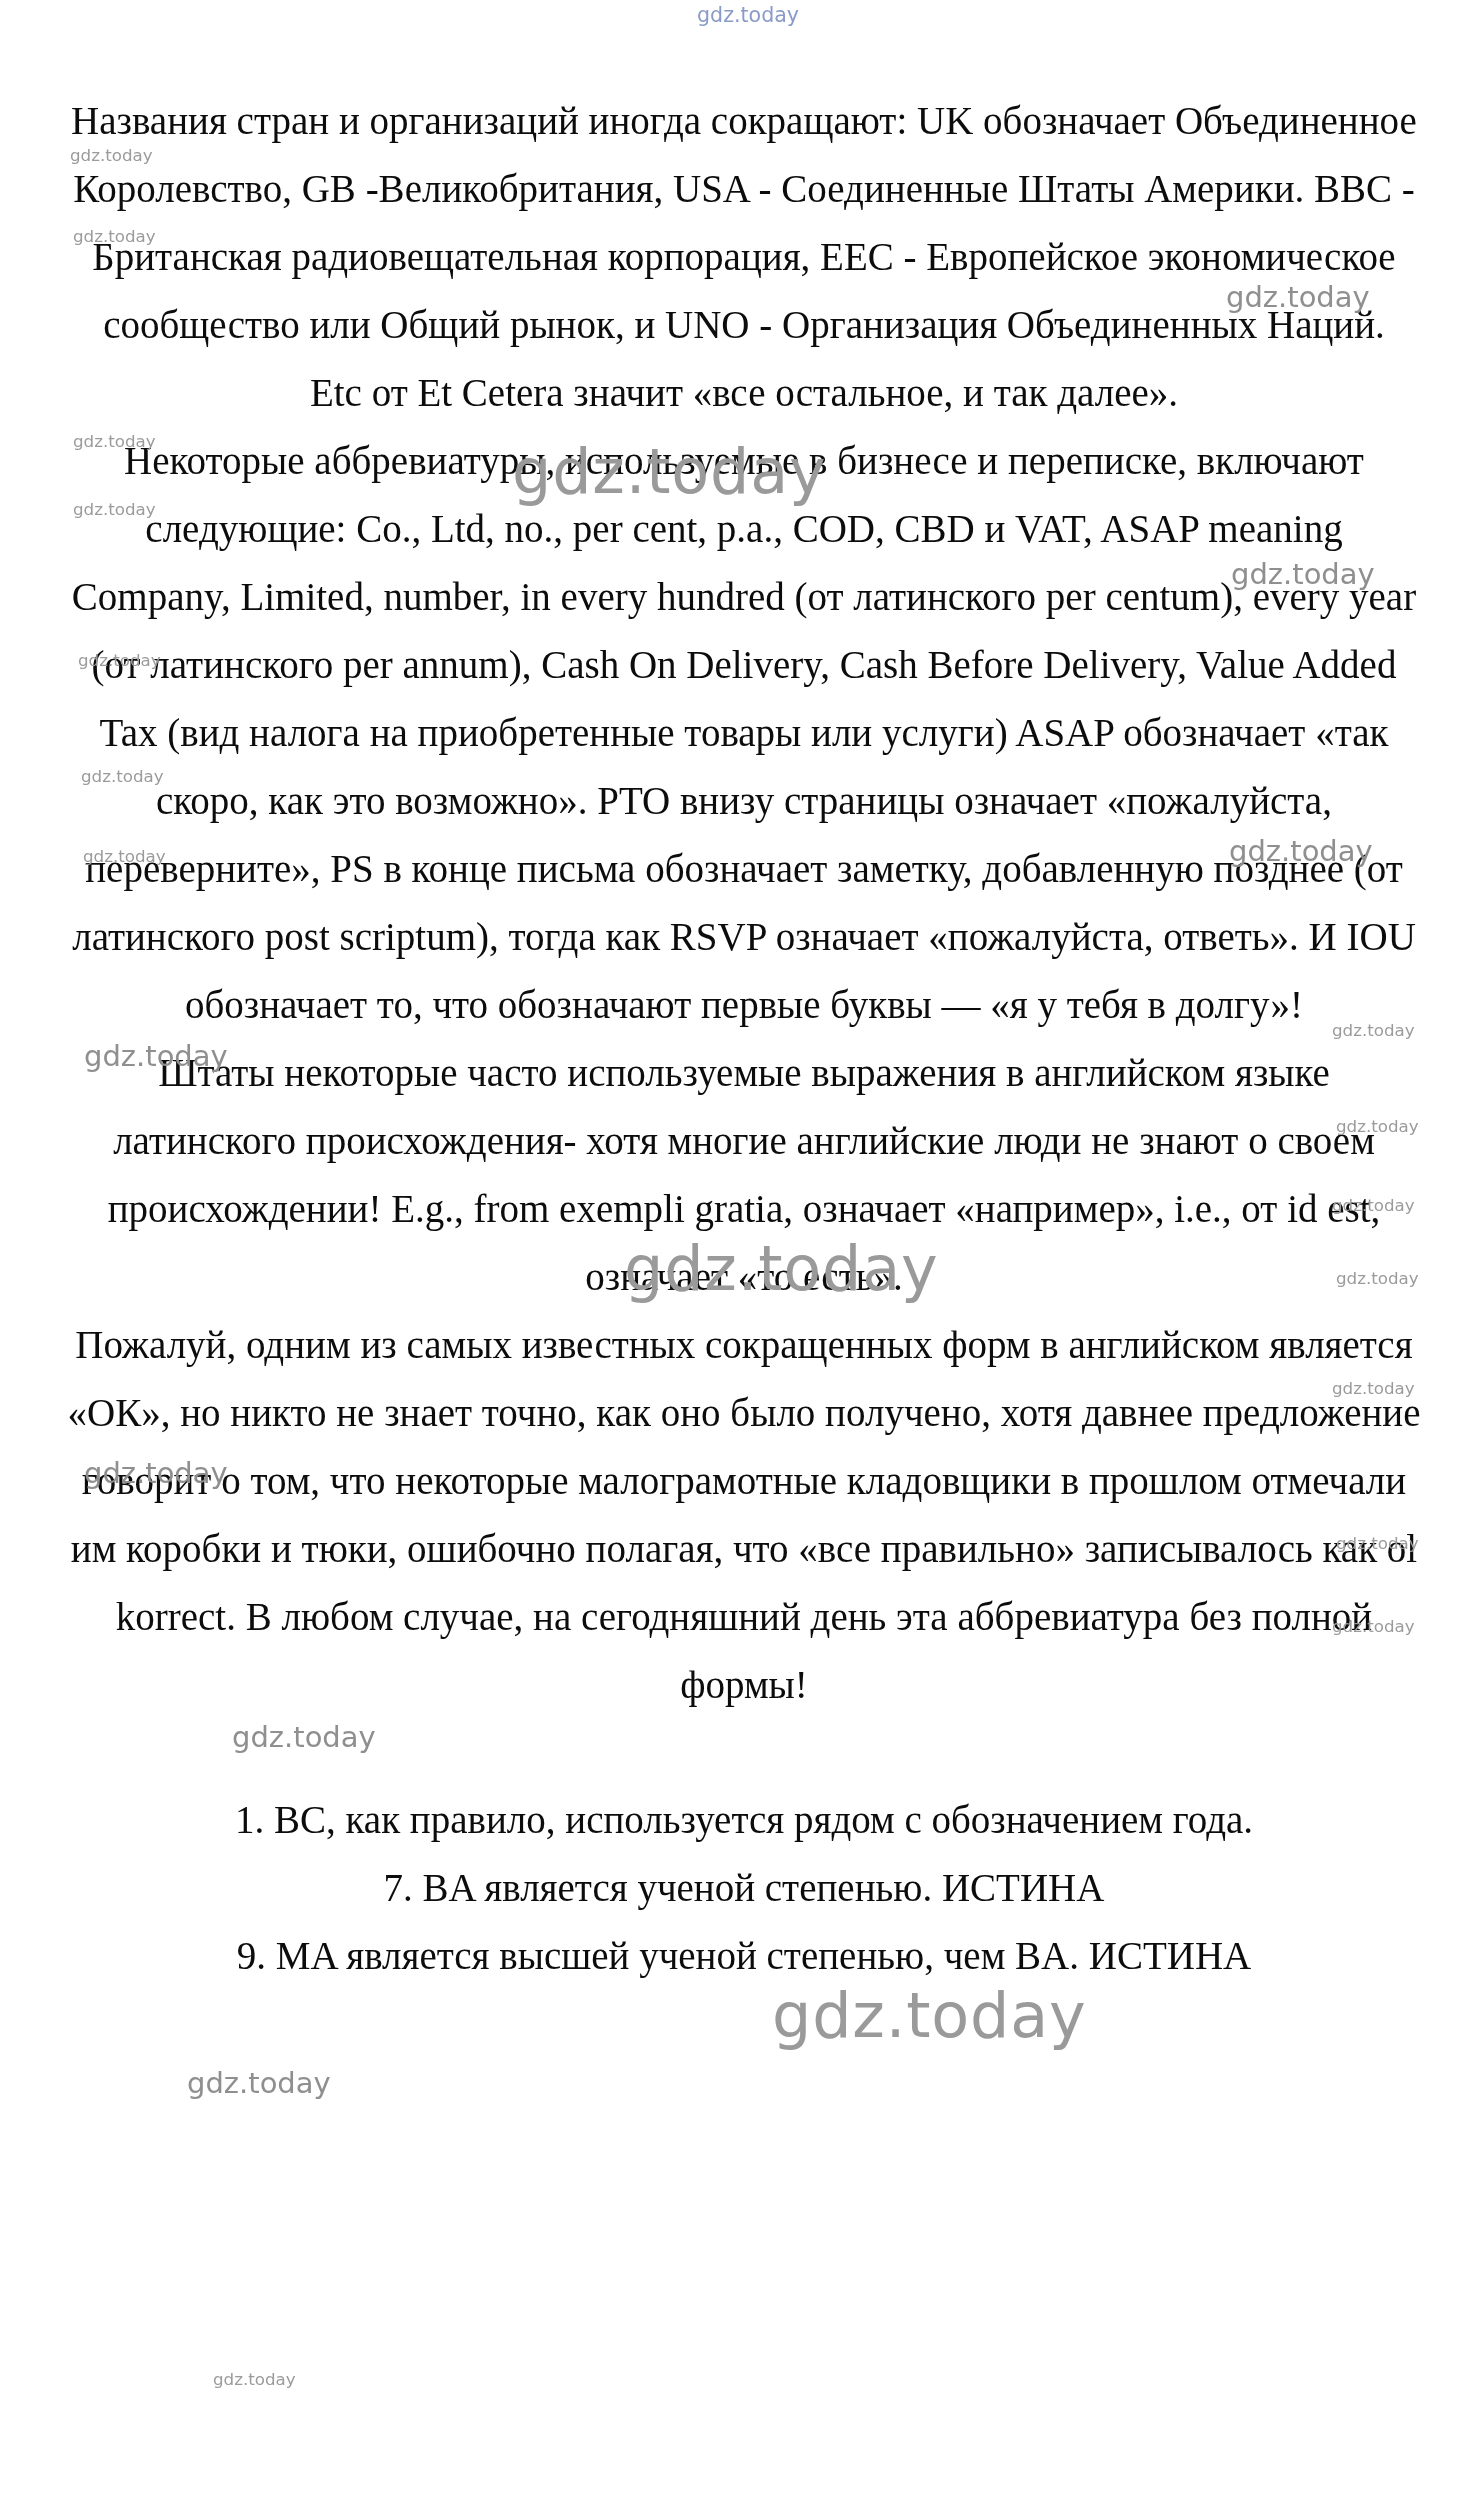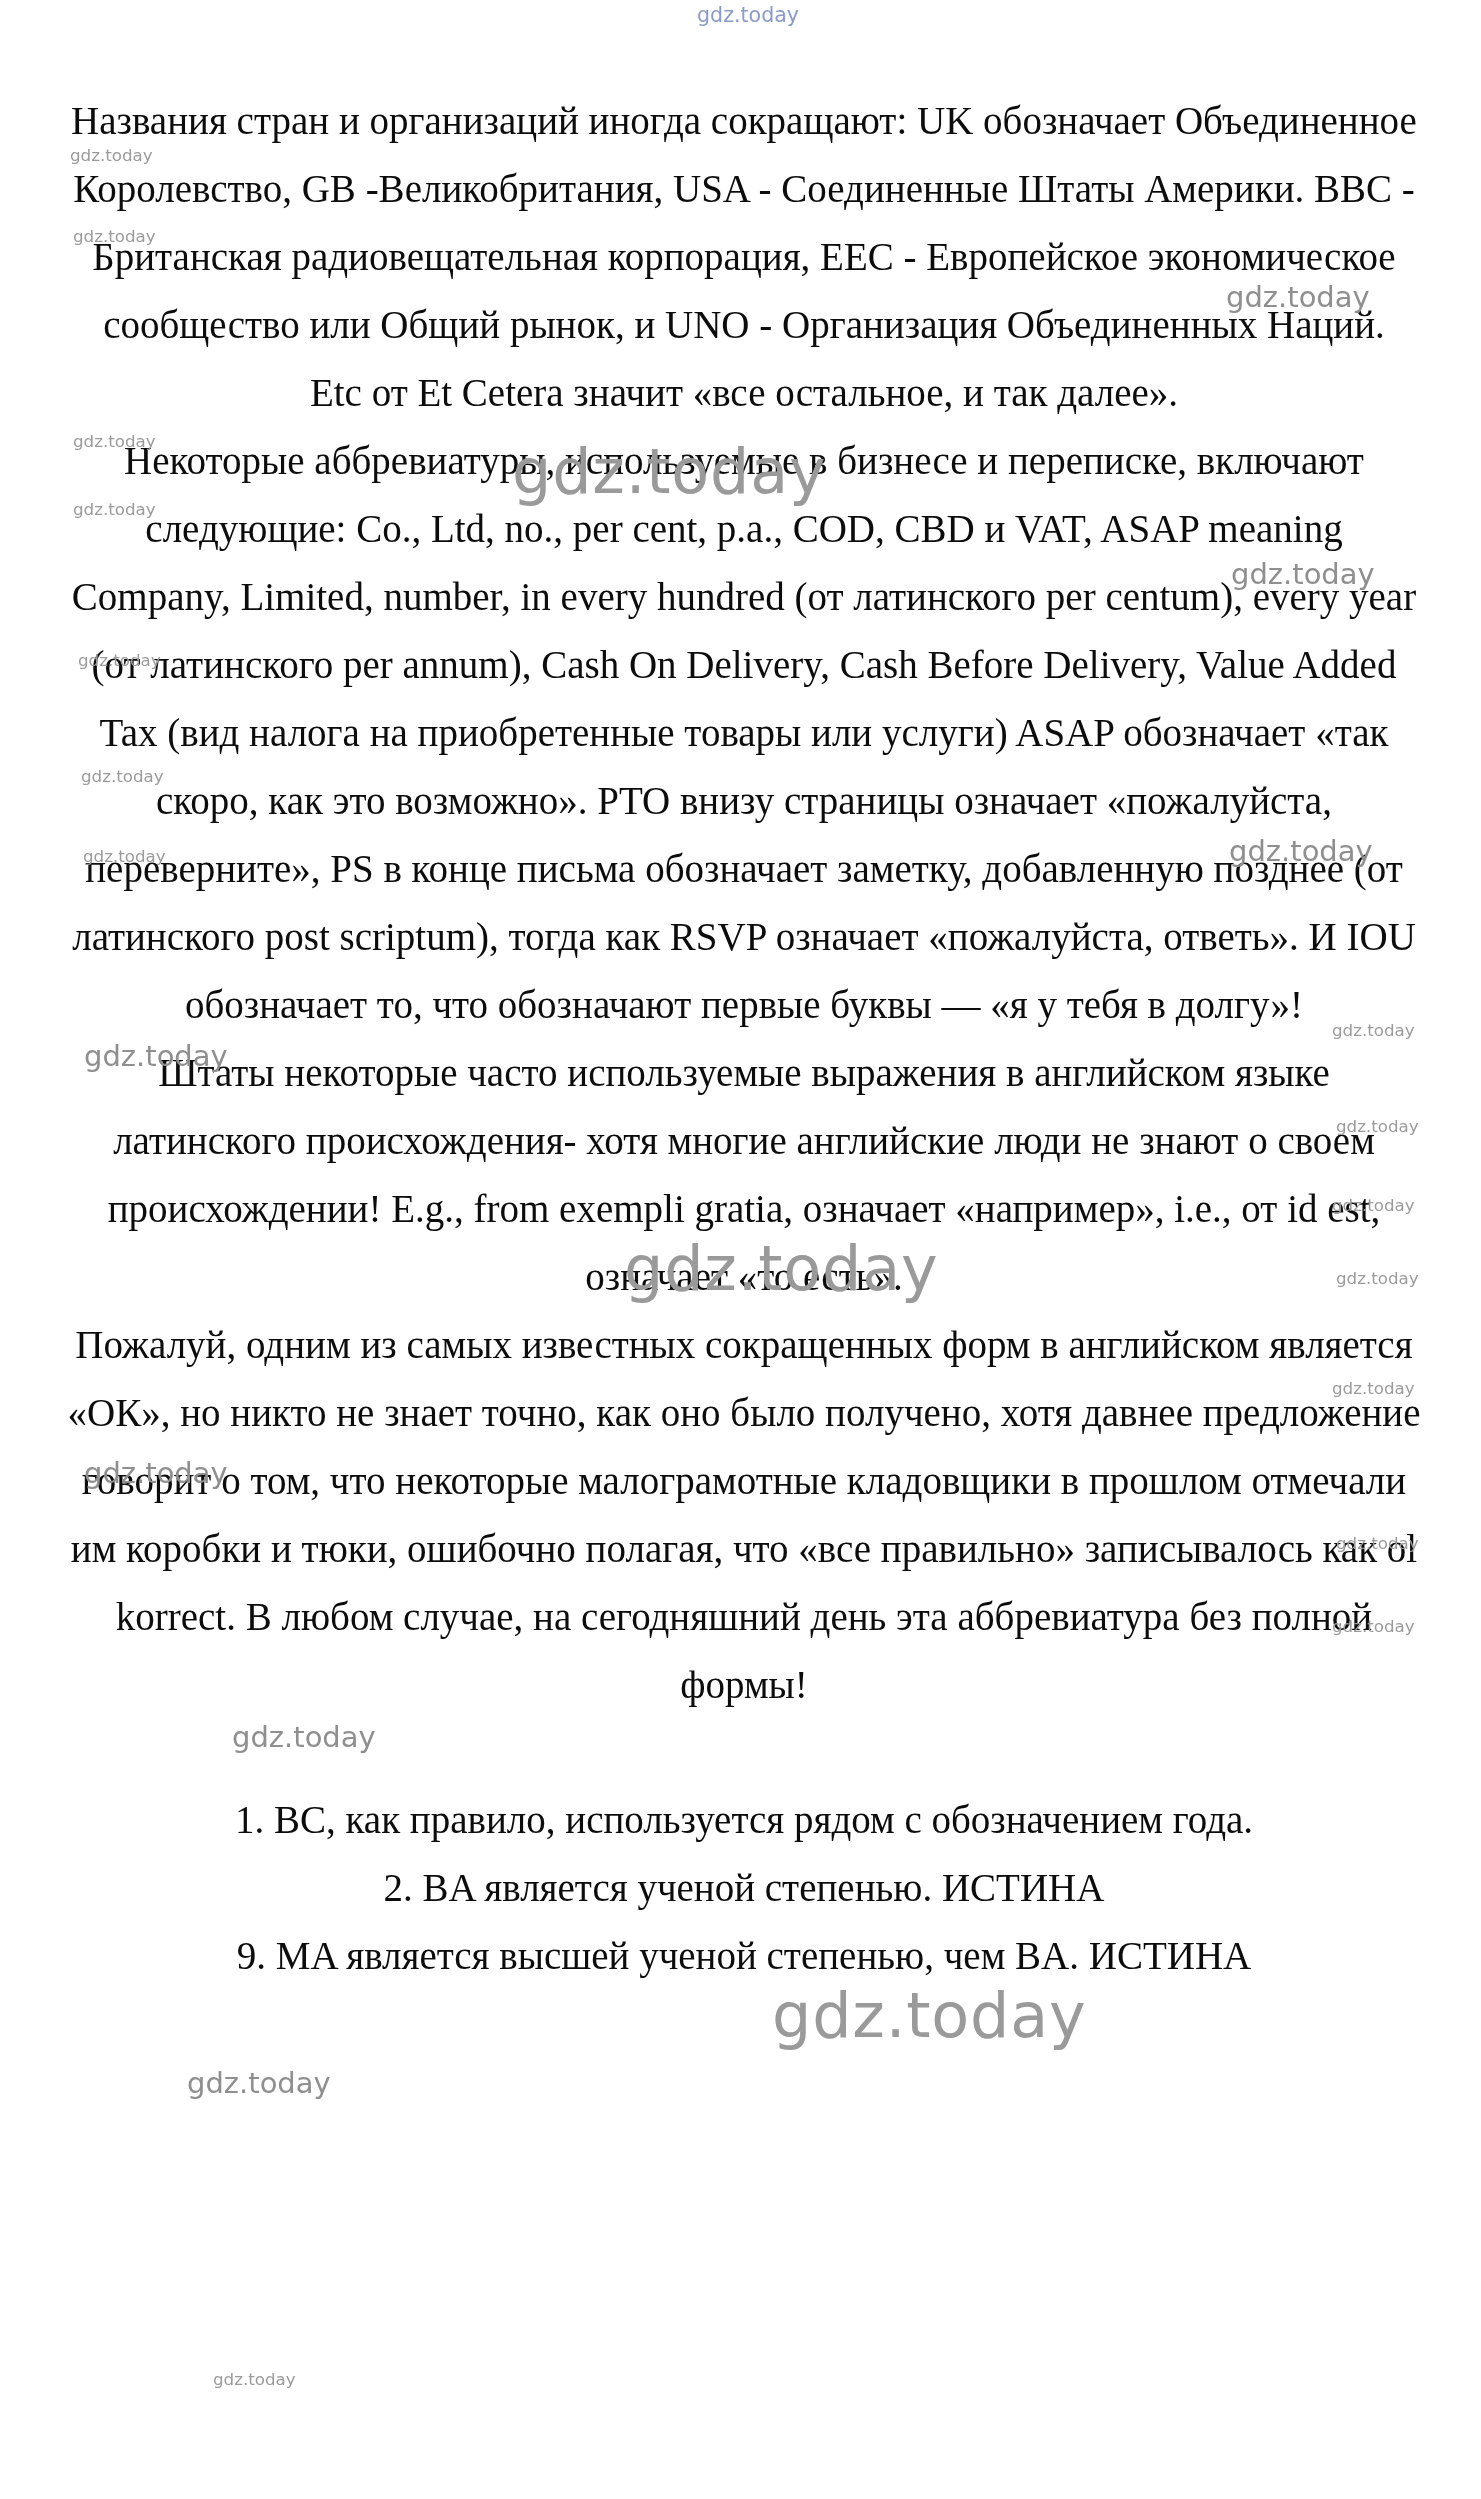--- a/index.html
+++ b/index.html
@@ -70,21 +70,21 @@
   <div class="content">
     <div>
       <p>Названия стран и организаций иногда сокращают: UK обозначает Объединенное Королевство, GB -Великобритания, USA - Соединенные Штаты Америки. BBC - Британская радиовещательная корпорация, EEC - Европейское экономическое сообщество или Общий рынок, и UNO - Организация Объединенных Наций.</p>
       <p>Etc от Et Cetera значит «все остальное, и так далее».</p>
       <p>Некоторые аббревиатуры, используемые в бизнесе и переписке, включают следующие: Co., Ltd, no., per cent, p.a., COD, CBD и VAT, ASAP meaning Company, Limited, number, in every hundred (от латинского per centum), every year (от латинского per annum), Cash On Delivery, Cash Before Delivery, Value Added Tax (вид налога на приобретенные товары или услуги) ASAP обозначает «так скоро, как это возможно». PTO внизу страницы означает «пожалуйста, переверните», PS в конце письма обозначает заметку, добавленную позднее (от латинского post scriptum), тогда как RSVP означает «пожалуйста, ответь». И IOU обозначает то, что обозначают первые буквы — «я у тебя в долгу»!</p>
       <p>Штаты некоторые часто используемые выражения в английском языке латинского происхождения- хотя многие английские люди не знают о своем происхождении! E.g., from exempli gratia, означает «например», i.e., от id est, означает «то есть».</p>
       <p>Пожалуй, одним из самых известных сокращенных форм в английском является «ОК», но никто не знает точно, как оно было получено, хотя давнее предложение говорит о том, что некоторые малограмотные кладовщики в прошлом отмечали им коробки и тюки, ошибочно полагая, что «все правильно» записывалось как ol korrect. В любом случае, на сегодняшний день эта аббревиатура без полной формы!</p>
     </div>
     <div class="statements">
       <p>1. BC, как правило, используется рядом с обозначением года.</p>
-      <p>2. BA является ученой степенью. ИСТИНА</p>
+      <p>7. BA является ученой степенью. ИСТИНА</p>
       <p>9. MA является высшей ученой степенью, чем BA. ИСТИНА</p>
     </div>
   </div>
 
   <div>
     <span class="wm wm-top" style="left:697px;  top:3.2px;">gdz.today</span>
 
     <span class="wm wm-tiny" style="left:70px;   top:145px;">gdz.today</span>
     <span class="wm wm-tiny" style="left:73px;   top:226px;">gdz.today</span>
     <span class="wm wm-tiny" style="left:73px;   top:431px;">gdz.today</span>

